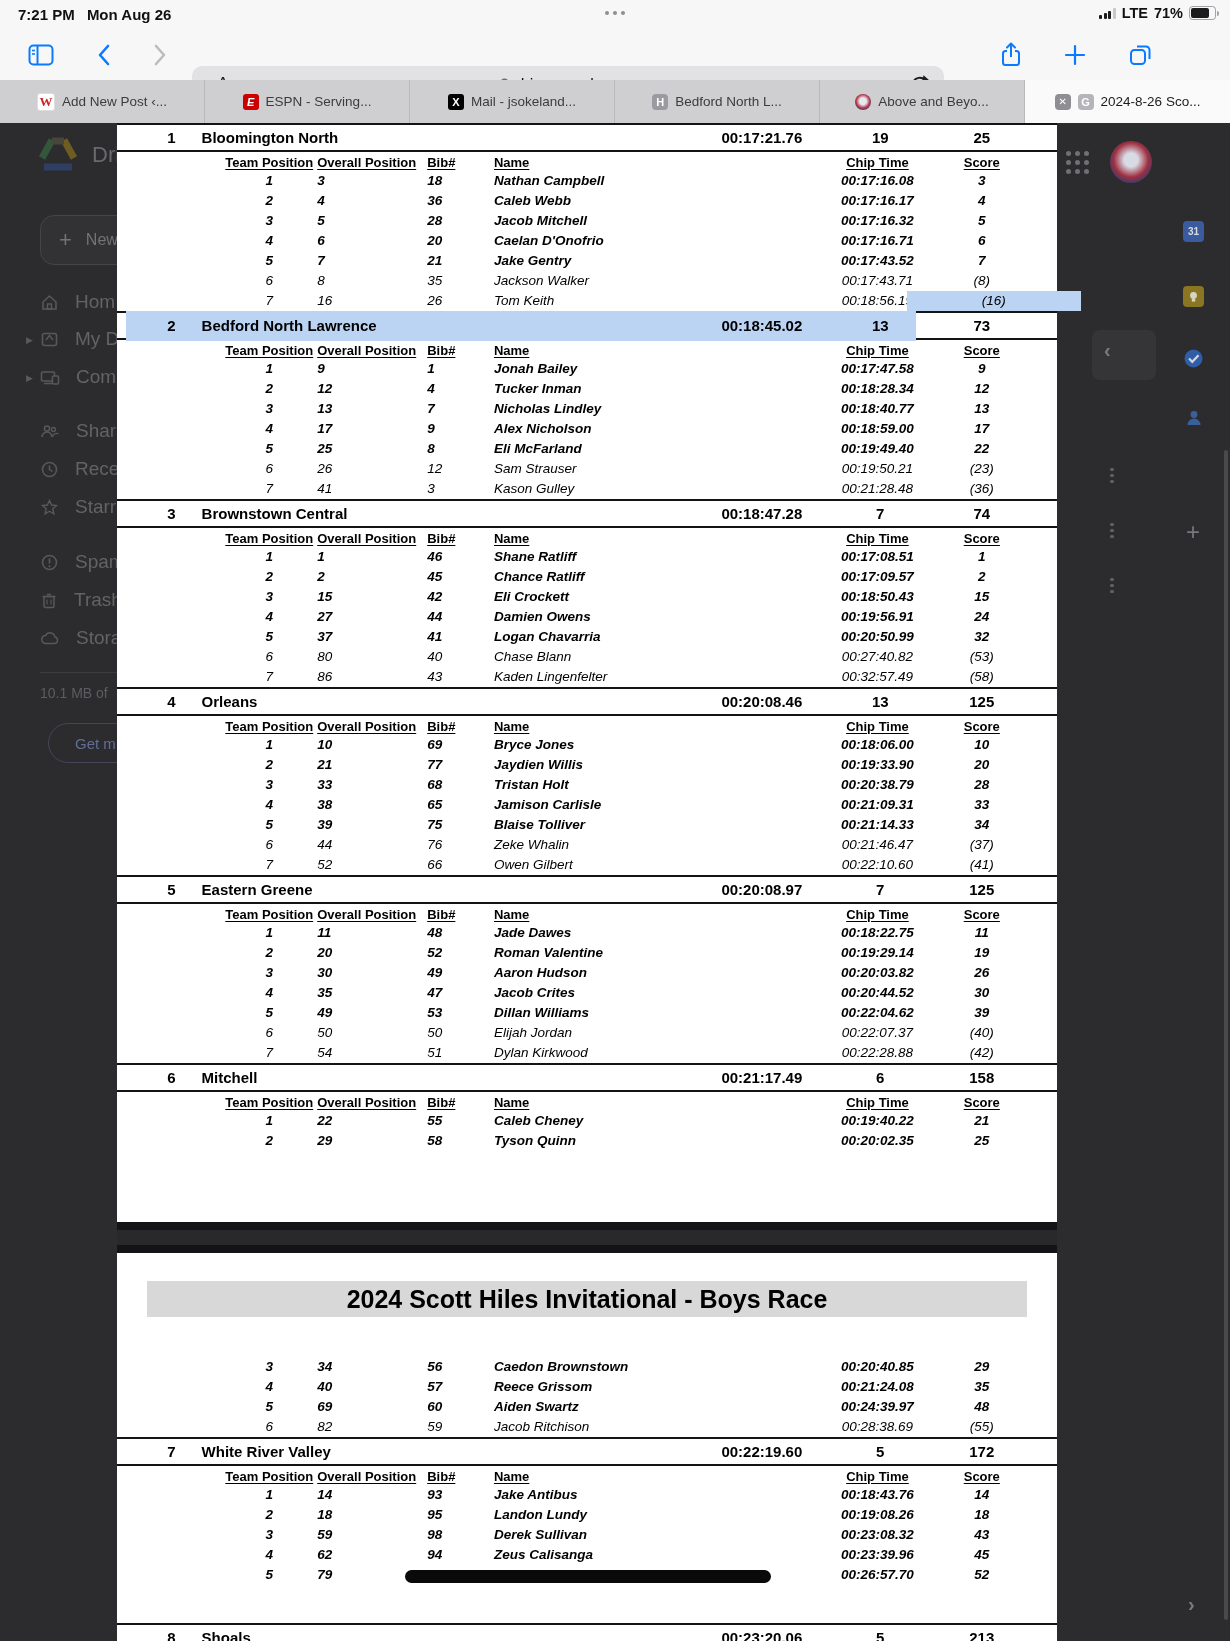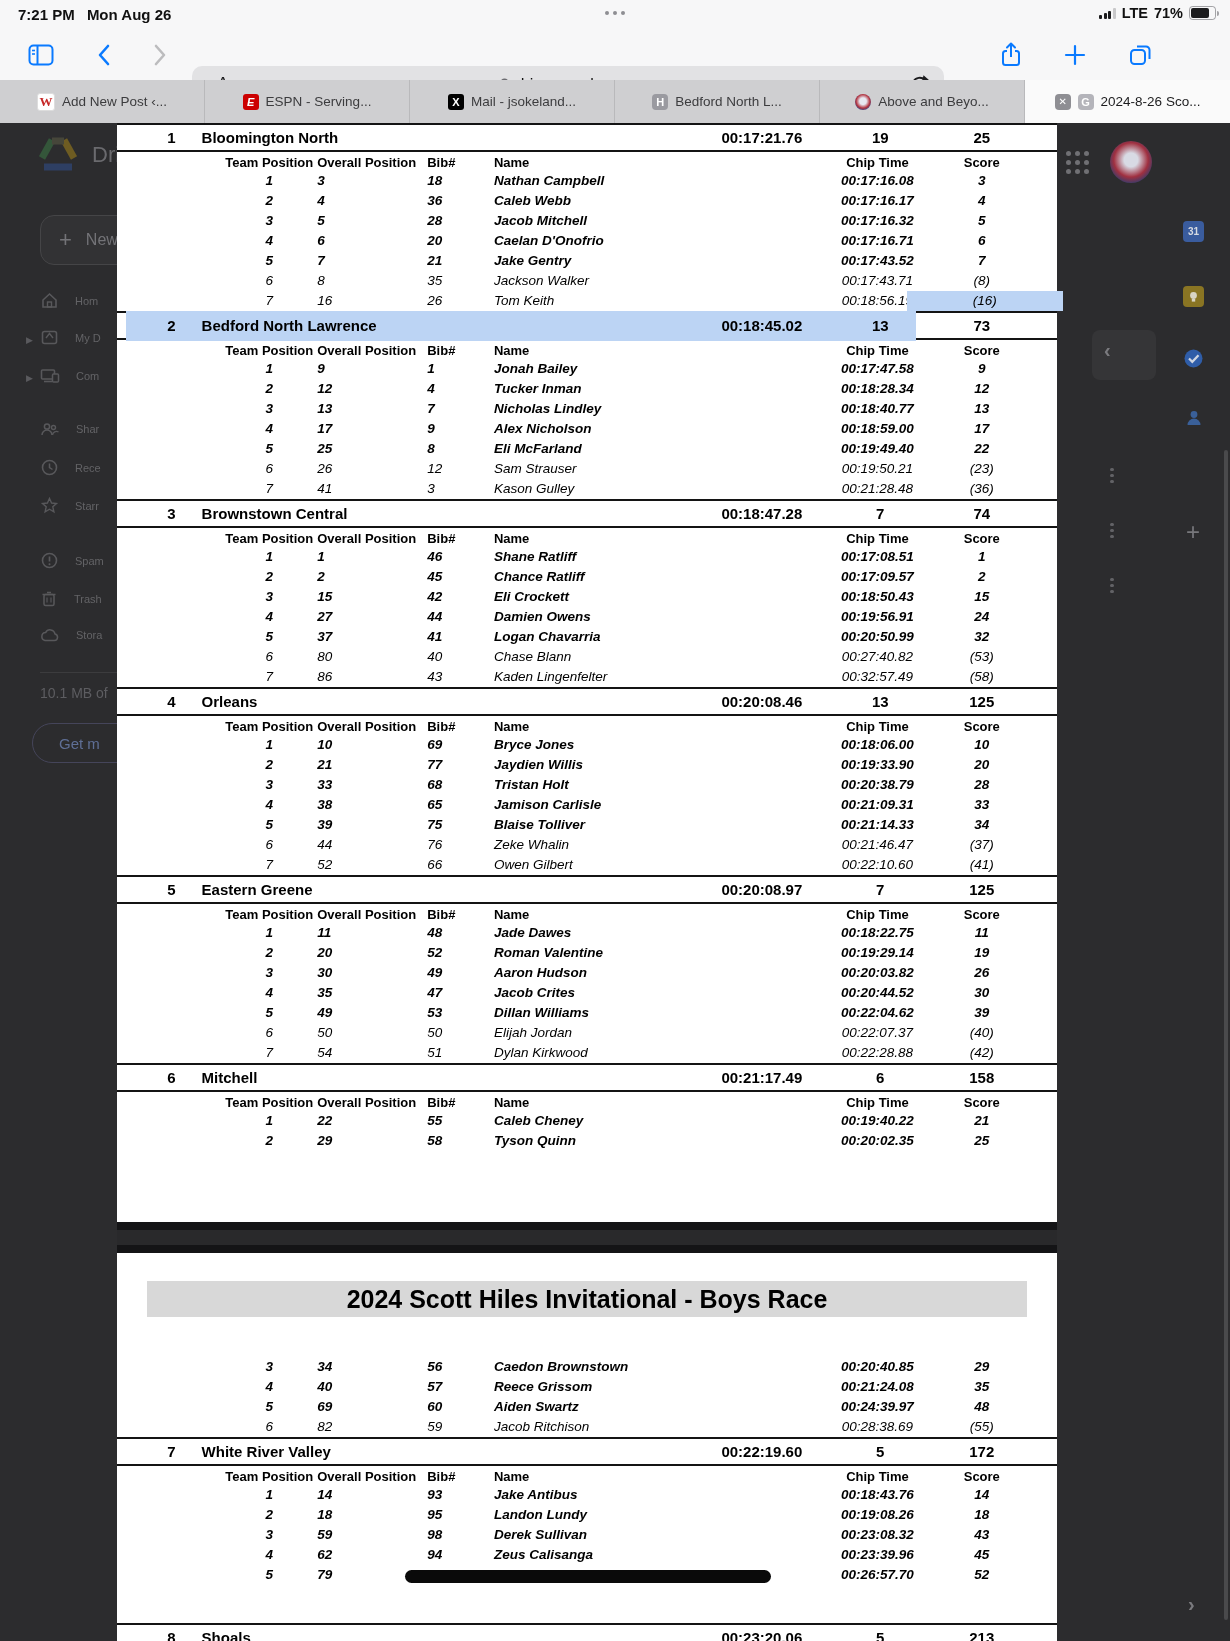--- a/index.html
+++ b/index.html
@@ -41,29 +41,29 @@
   .ico-wp{background:#fff;color:#c62828;font-family:"Liberation Serif",serif;font-size:13px;border:0.5px solid #ddd;}
   .ico-espn{background:#cc0000;color:#fff;font-style:italic;}
   .ico-x{background:#000;color:#fff;}
   .ico-h{background:#9a9aa0;color:#fff;border-radius:4px;}
   .ico-circle{border-radius:50%;background:radial-gradient(circle at 50% 45%,#e7e9f2 28%,#b23440 58%,#2f4b8f 78%);}
   .ico-g{background:#b4b4ba;color:#fff;border-radius:4px;}
   .tclose{width:16px;height:16px;border-radius:4px;background:#8e8e93;color:#fff;font-size:10px;line-height:16px;text-align:center;flex:0 0 auto;cursor:pointer;}
 
   
   .content{position:absolute;left:0;top:123px;width:1230px;height:1518px;background:#2c2c2e;overflow:hidden;}
-  .side-item{position:absolute;left:40px;display:flex;align-items:center;gap:16px;font-size:11px;color:#636366;cursor:pointer;white-space:nowrap;}
+  .side-item{position:absolute;left:40px;display:flex;align-items:center;gap:16px;font-size:19px;color:#636366;cursor:pointer;white-space:nowrap;}
   .side-item svg{flex:0 0 auto;}
   .expander{position:absolute;left:26px;font-size:9px;color:#5a5a5e;}
   .drive-logo{position:absolute;left:38px;top:14px;display:flex;align-items:center;gap:14px;font-size:22px;color:#6a6a6e;}
   .new-btn{position:absolute;left:40px;top:92px;width:150px;height:50px;border-radius:14px;background:#323234;border:1px solid #454547;
            display:flex;align-items:center;gap:14px;padding-left:18px;box-sizing:border-box;font-size:16px;color:#737377;cursor:pointer;}
   .storage-div{position:absolute;left:40px;top:549px;width:120px;height:1px;background:#3c3c3e;}
   .storage-txt{position:absolute;left:40px;top:562px;font-size:14px;color:#5d5d61;white-space:nowrap;}
-  .getmore{position:absolute;left:32px;top:600px;width:130px;height:40px;border:1px solid #45455a;border-radius:20px;
+  .getmore{position:absolute;left:48px;top:600px;width:130px;height:40px;border:1px solid #45455a;border-radius:20px;
            display:flex;align-items:center;padding-left:26px;box-sizing:border-box;font-size:15px;color:#5f6f96;cursor:pointer;}
 
   .rail-ic{position:absolute;cursor:pointer;}
   .sqico{width:21px;height:21px;border-radius:4px;display:flex;align-items:center;justify-content:center;font-size:10px;font-weight:bold;color:#d7dbe2;}
   .kebab i{display:block;width:3.5px;height:3.5px;border-radius:50%;background:#626266;margin:2.5px 0;}
   .appsgrid{display:grid;grid-template-columns:repeat(3,5px);grid-gap:4px;}
   .appsgrid i{width:5px;height:5px;border-radius:50%;background:#707074;}
   .avatar{position:absolute;left:1110px;top:18px;width:42px;height:42px;border-radius:50%;
           background:radial-gradient(circle at 50% 45%,#d8dae4 22%,#a03040 55%,#283d72 80%);cursor:pointer;}
   .chev{position:absolute;color:#7a7a7e;font-size:20px;font-weight:bold;cursor:pointer;}
@@ -77,37 +77,37 @@
   .pagegap:before,.pagegap:after{content:"";position:absolute;left:0;width:100%;height:8px;background:#141416;}
   .pagegap:before{top:0;} .pagegap:after{bottom:0;}
   #page2{top:1130px;height:388px;overflow:hidden;}
 
   .drow{position:relative;width:100%;}
   .drow span{position:absolute;top:0;white-space:nowrap;color:#000;z-index:1;}
   .m-head{height:24px;line-height:24px;margin-top:5px;}
   .m-head span{font-weight:bold;font-size:14px;text-decoration:underline;text-underline-offset:2px;}
   .team-row{height:25px;line-height:25px;border-top:2.5px solid #141414;border-bottom:2.5px solid #141414;font-weight:bold;font-size:15px;}
   .sub-head{height:19px;line-height:21px;}
-  .sub-head span{font-weight:bold;font-size:13px;text-underline-offset:2px;}
+  .sub-head span{font-weight:bold;font-size:13px;text-decoration:underline;text-underline-offset:2px;}
   .runner{height:20px;line-height:20px;font-style:italic;font-size:13.5px;color:#1a1a1a;}
   .runner.strong span{font-weight:bold;}
   .cPlace{left:1%;width:9.6%;text-align:center;}
   .cPlaceH{left:3.4%;}
   .cTeamName{left:9%;}
   .cAvg{left:60%;width:17.2%;text-align:center;}
   .cFin{left:73%;width:16.4%;text-align:center;}
   .cScoreT{left:84%;width:16%;text-align:center;}
   .cTp{left:8%;width:16.4%;text-align:center;}
   .cOp{left:21.3%;width:16.4%;text-align:left;}
   .cBib{left:33%;width:7.6%;text-align:left;}
   .cName{left:40.1%;}
   .cChip{left:72.9%;width:16%;text-align:center;}
   .cScore{left:84%;width:16%;text-align:center;}
   .selhl{position:absolute;left:1%;top:-2.5px;bottom:-2.5px;width:84%;background:#bcd4f4;z-index:0;}
-  .score-hl{background:#bcd4f4;padding:0 3px;}
+  .score-hl{background:#bcd4f4;padding:0 12px;}
 
   .doc-footer{position:absolute;left:0;top:1052px;width:100%;height:23px;background:#f0f0f0;}
   .doc-footer span{position:absolute;top:0;line-height:23px;font-size:12.5px;font-weight:bold;font-style:italic;color:#000;white-space:nowrap;}
   .df-l{left:3.8%;} .df-c{left:0;width:100%;text-align:center;} .df-r{right:3.4%;}
 
   .banner{position:absolute;left:3.2%;top:28px;width:93.6%;height:36px;background:#d8d8d8;
           text-align:center;line-height:36px;font-weight:bold;font-size:25px;color:#000;}
   #p2rows{position:absolute;left:0;top:104px;width:100%;}
   .spacer38{height:38px;}
   .blackbar{position:absolute;left:30.6%;top:317px;width:39%;height:13px;background:#0a0a0a;border-radius:7px;z-index:5;}

